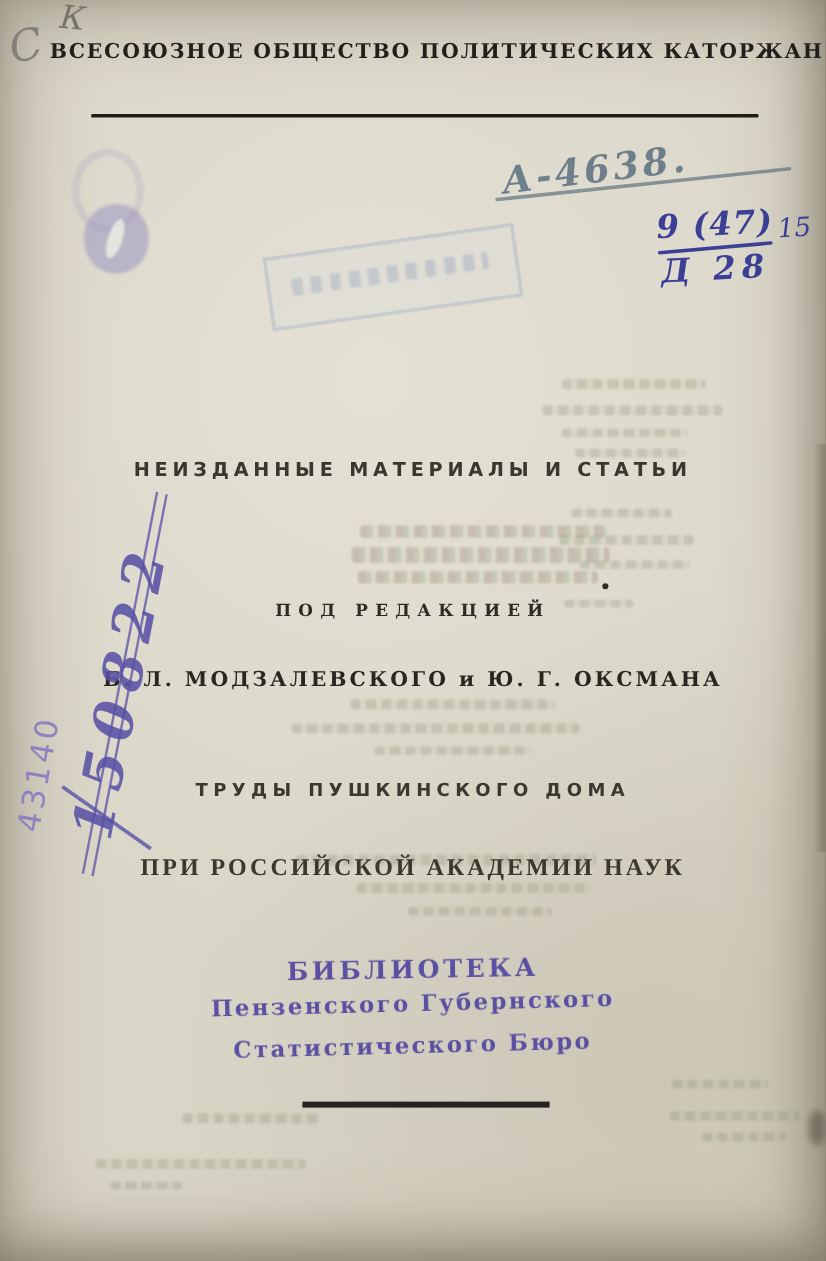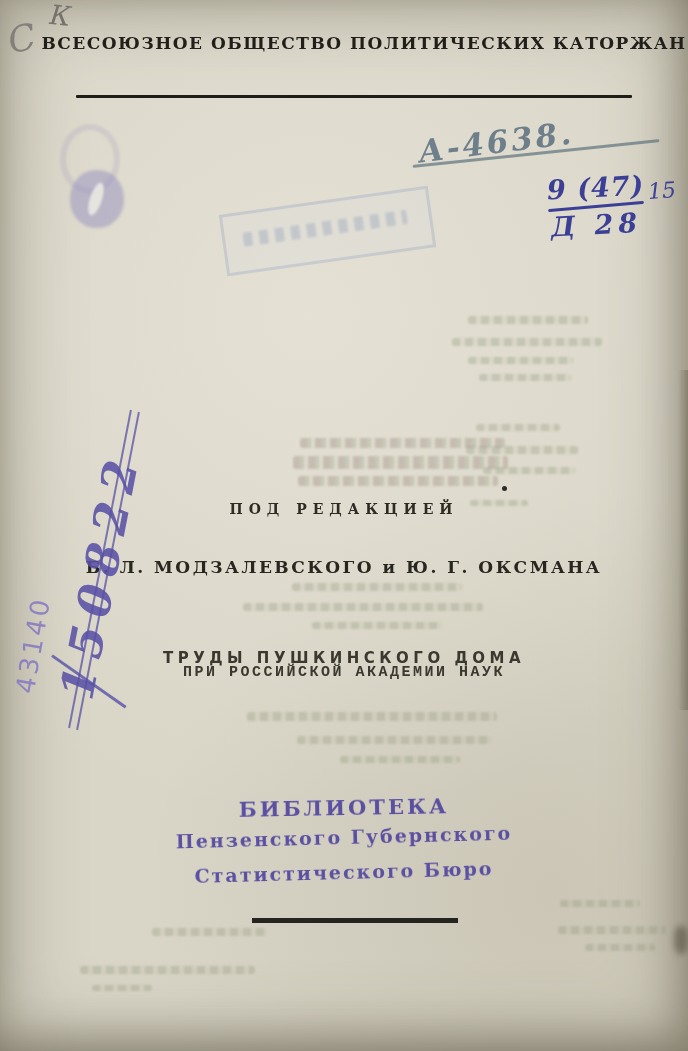--- a/index.html
+++ b/index.html
@@ -23,21 +23,21 @@
   .ctr{left:0;right:0;text-align:center;}
 
   
   .masthead{top:28px;font-weight:bold;font-size:17px;letter-spacing:1.5px;line-height:30px;color:#201f1a;padding-left:40px;}
   .rule-top{left:76px;top:95px;width:556px;height:3px;background:#1e1d18;border-radius:1px;}
   .book-title{top:252px;font-weight:bold;font-size:60px;letter-spacing:9px;color:#262419;text-shadow:0 0 .5px #262419;}
   .subtitle{top:382px;font-family:"DejaVu Sans","Liberation Sans",sans-serif;font-weight:bold;font-size:16px;letter-spacing:4px;color:#3a382e;}
   .edited-label{top:501px;font-weight:bold;font-size:14px;letter-spacing:6px;color:#2d2b24;}
   .editors{top:557px;font-weight:bold;font-size:17px;letter-spacing:2.5px;color:#28261f;}
   .series-1{top:649px;font-family:"DejaVu Sans","Liberation Sans",sans-serif;font-weight:bold;font-size:15px;letter-spacing:4.5px;color:#3b392f;}
-  .series-2{top:664px;font-family:Liberation Mono, monospace;font-weight:bold;font-size:15px;letter-spacing:2.5px;color:#3b392f;}
+  .series-2{top:712px;font-family:Liberation Serif, serif;font-weight:bold;font-size:20px;letter-spacing:2.5px;color:#3b392f;}
   .rule-bottom{left:252px;top:918px;width:206px;height:5px;background:#25241e;}
   .imprint{top:936px;font-weight:bold;font-size:18px;letter-spacing:4px;color:#24231d;}
   .imprint .sep{display:inline-block;margin:0 14px;transform:translateY(-2px);}
   .print-dot{left:502px;top:486px;width:5px;height:5px;border-radius:50%;background:#2d2c26;}
 
   
   .hand{font-style:italic;}
   .corner-c{left:8px;top:18px;font-size:36px;color:#828079;transform:rotate(-12deg);}
   .corner-k{left:50px;top:0px;font-size:27px;color:#75736c;transform:rotate(6deg);}
   .accession{left:418px;top:124px;font-size:31px;letter-spacing:3px;color:#5b7080;transform:rotate(-7deg);font-weight:bold;opacity:.85;}
@@ -110,20 +110,21 @@
     <div class="ghost-stamp-inner"></div>
   </div>
   <div class="abs edge-right"></div>
   <div class="abs edge-blotch"></div>
 
   <div class="abs ctr masthead">
     <div>ВСЕСОЮЗНОЕ ОБЩЕСТВО ПОЛИТИЧЕСКИХ КАТОРЖАН</div>
   </div>
   <div class="abs rule-top"></div>
 
+  <div class="abs ctr subtitle">НЕИЗДАННЫЕ МАТЕРИАЛЫ И СТАТЬИ</div>
 
   <div class="abs print-dot"></div>
 
   <div class="abs ctr edited-label">ПОД РЕДАКЦИЕЙ</div>
   <div class="abs ctr editors">Б. Л. МОДЗАЛЕВСКОГО и Ю. Г. ОКСМАНА</div>
 
   <div class="abs ctr series-1">ТРУДЫ ПУШКИНСКОГО ДОМА</div>
   <div class="abs ctr series-2">ПРИ РОССИЙСКОЙ АКАДЕМИИ НАУК</div>
 
   <div class="abs rule-bottom"></div>

